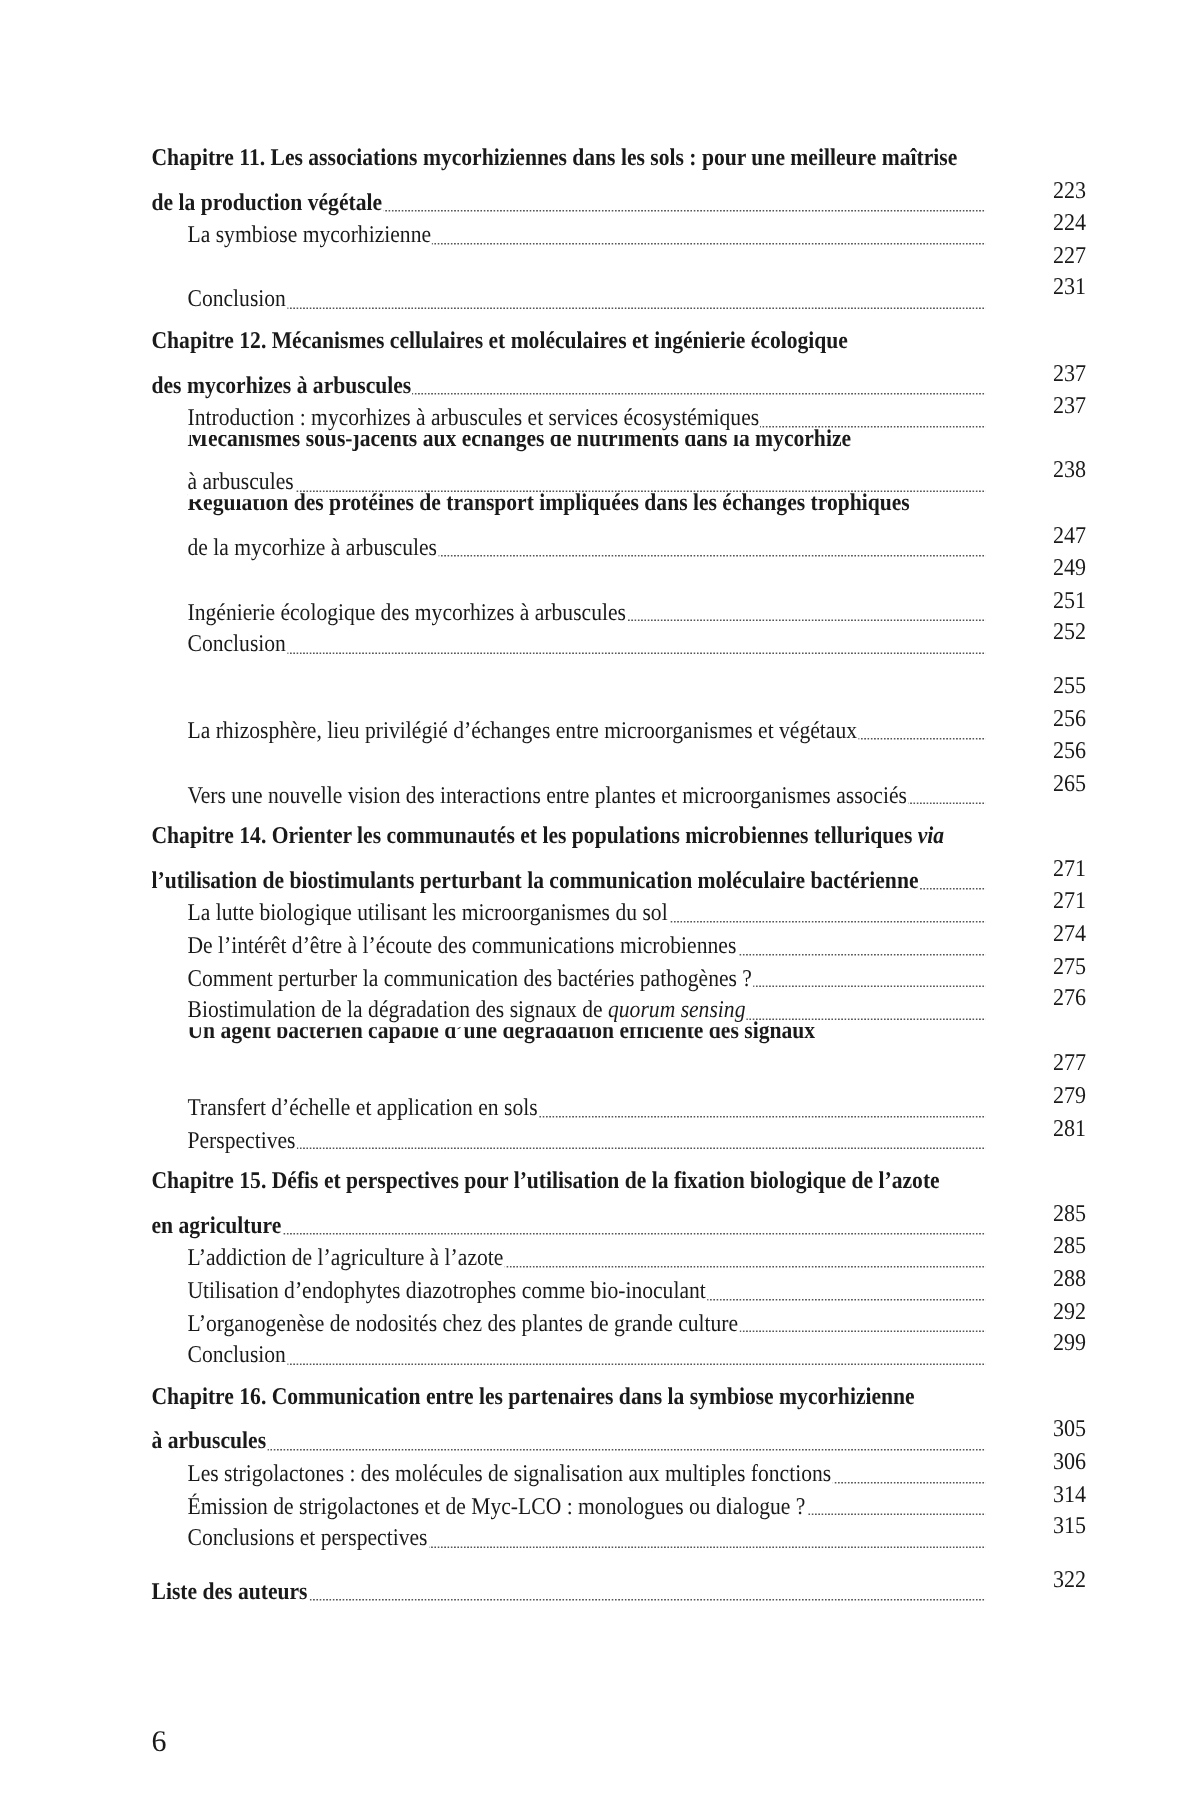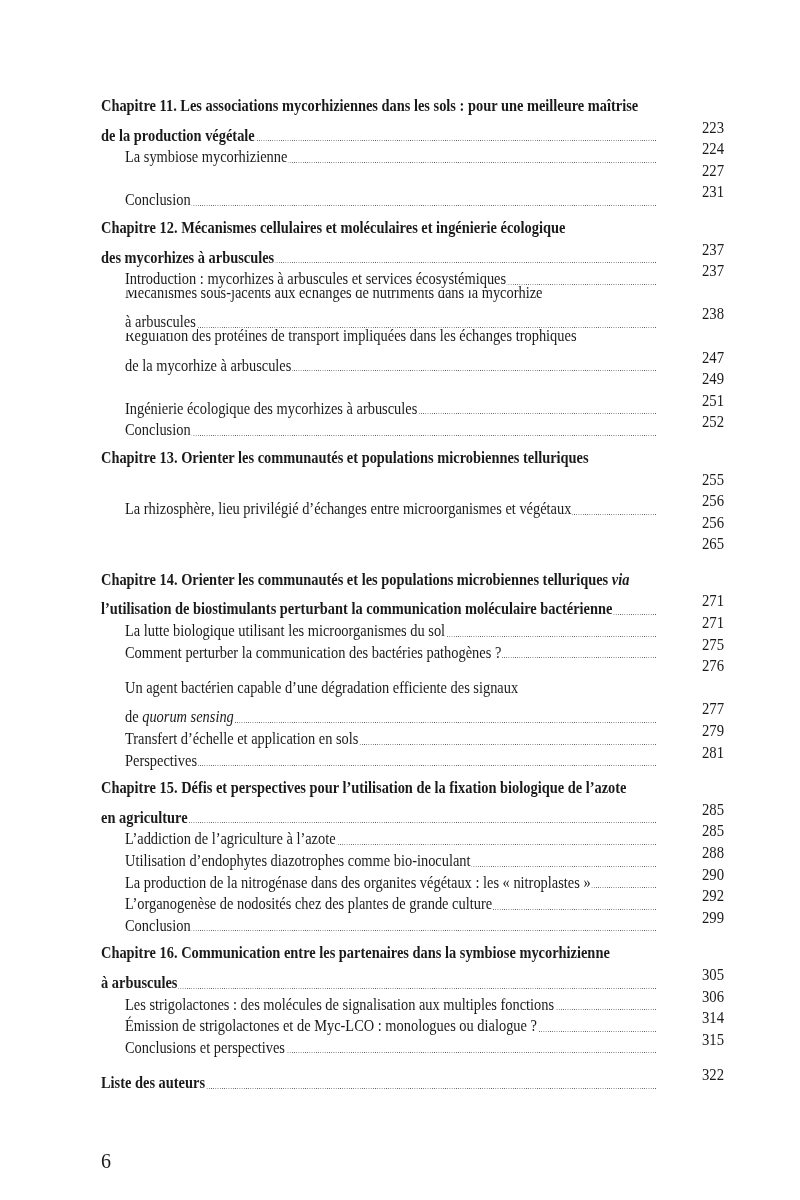--- a/index.html
+++ b/index.html
@@ -75,21 +75,21 @@
       position: absolute;
       right: 0;
       top: 0;
       font-size: 16px;
       transform: scaleX(0.92);
       transform-origin: right center;
     }
     .bold { font-weight: bold; }
     .sub { padding-left: 24px; }
     .sub .lead-wrap { left: 24px; }
-    .sub.line { padding-left: 24px; }
+    .sub.line { padding-left: 24px; font-weight: bold; }
     .author-list {
       margin-top: 12px;
     }
     .page-number {
       position: absolute;
       left: 101px;
       top: 1150px;
       font-size: 20px;
       font-family: "Liberation Serif", serif;
     }
@@ -146,56 +146,60 @@
       <div class="lead-wrap"><span class="dots"></span><span class="txt">Ingénierie écologique des mycorhizes à arbuscules</span></div>
       <span class="pg">251</span>
     </div>
     <div class="entry sub">
       <div class="lead-wrap"><span class="dots"></span><span class="txt">Conclusion</span></div>
       <span class="pg">252</span>
     </div>
   </div>
 
   <div class="chapter">
-    <div class="line bold"><span class="txt">Chapitre 13. Orienter les communautés et populations microbiennes telluriques</span></div>
     <div class="entry bold">
       <span class="pg" style="font-weight:normal">255</span>
     </div>
     <div class="entry sub">
       <div class="lead-wrap"><span class="dots"></span><span class="txt">La rhizosphère, lieu privilégié d’échanges entre microorganismes et végétaux</span></div>
       <span class="pg">256</span>
     </div>
     <div class="entry sub">
       <span class="pg">256</span>
     </div>
     <div class="entry sub">
+      <div class="lead-wrap"><span class="dots"></span><span class="txt">Vers une nouvelle vision des interactions entre plantes et microorganismes associés</span></div>
       <span class="pg">265</span>
     </div>
   </div>
 
   <div class="chapter">
     <div class="line bold"><span class="txt"><span>Chapitre 14. Orienter les communautés et les populations microbiennes telluriques </span><i>via</i></span></div>
     <div class="entry bold">
       <div class="lead-wrap"><span class="dots"></span><span class="txt">l’utilisation de biostimulants perturbant la communication moléculaire bactérienne</span></div>
       <span class="pg" style="font-weight:normal">271</span>
     </div>
     <div class="entry sub">
       <div class="lead-wrap"><span class="dots"></span><span class="txt">La lutte biologique utilisant les microorganismes du sol</span></div>
       <span class="pg">271</span>
     </div>
     <div class="entry sub">
+      <div class="lead-wrap"><span class="dots"></span><span class="txt">De l’intérêt d’être à l’écoute des communications microbiennes</span></div>
+      <span class="pg">274</span>
+    </div>
+    <div class="entry sub">
       <div class="lead-wrap"><span class="dots"></span><span class="txt">Comment perturber la communication des bactéries pathogènes ?</span></div>
       <span class="pg">275</span>
     </div>
     <div class="entry sub">
+      <div class="lead-wrap"><span class="dots"></span><span class="txt"><span>Biostimulation de la dégradation des signaux de </span><i>quorum sensing</i></span></div>
       <span class="pg">276</span>
     </div>
     <div class="line sub"><span class="txt">Un agent bactérien capable d’une dégradation efficiente des signaux</span></div>
     <div class="entry sub">
-      <div class="lead-wrap"><span class="dots"></span><span class="txt"><span>de </span><i>quorum sensing</i></span></div>
       <span class="pg">277</span>
     </div>
     <div class="entry sub">
       <div class="lead-wrap"><span class="dots"></span><span class="txt">Transfert d’échelle et application en sols</span></div>
       <span class="pg">279</span>
     </div>
     <div class="entry sub">
       <div class="lead-wrap"><span class="dots"></span><span class="txt">Perspectives</span></div>
       <span class="pg">281</span>
     </div>
@@ -207,24 +211,20 @@
       <div class="lead-wrap"><span class="dots"></span><span class="txt">en agriculture</span></div>
       <span class="pg" style="font-weight:normal">285</span>
     </div>
     <div class="entry sub">
       <div class="lead-wrap"><span class="dots"></span><span class="txt">L’addiction de l’agriculture à l’azote</span></div>
       <span class="pg">285</span>
     </div>
     <div class="entry sub">
       <div class="lead-wrap"><span class="dots"></span><span class="txt">Utilisation d’endophytes diazotrophes comme bio-inoculant</span></div>
       <span class="pg">288</span>
-    </div>
-    <div class="entry sub">
-      <div class="lead-wrap"><span class="dots"></span><span class="txt">La production de la nitrogénase dans des organites végétaux : les « nitroplastes »</span></div>
-      <span class="pg">290</span>
     </div>
     <div class="entry sub">
       <div class="lead-wrap"><span class="dots"></span><span class="txt">L’organogenèse de nodosités chez des plantes de grande culture</span></div>
       <span class="pg">292</span>
     </div>
     <div class="entry sub">
       <div class="lead-wrap"><span class="dots"></span><span class="txt">Conclusion</span></div>
       <span class="pg">299</span>
     </div>
   </div>

